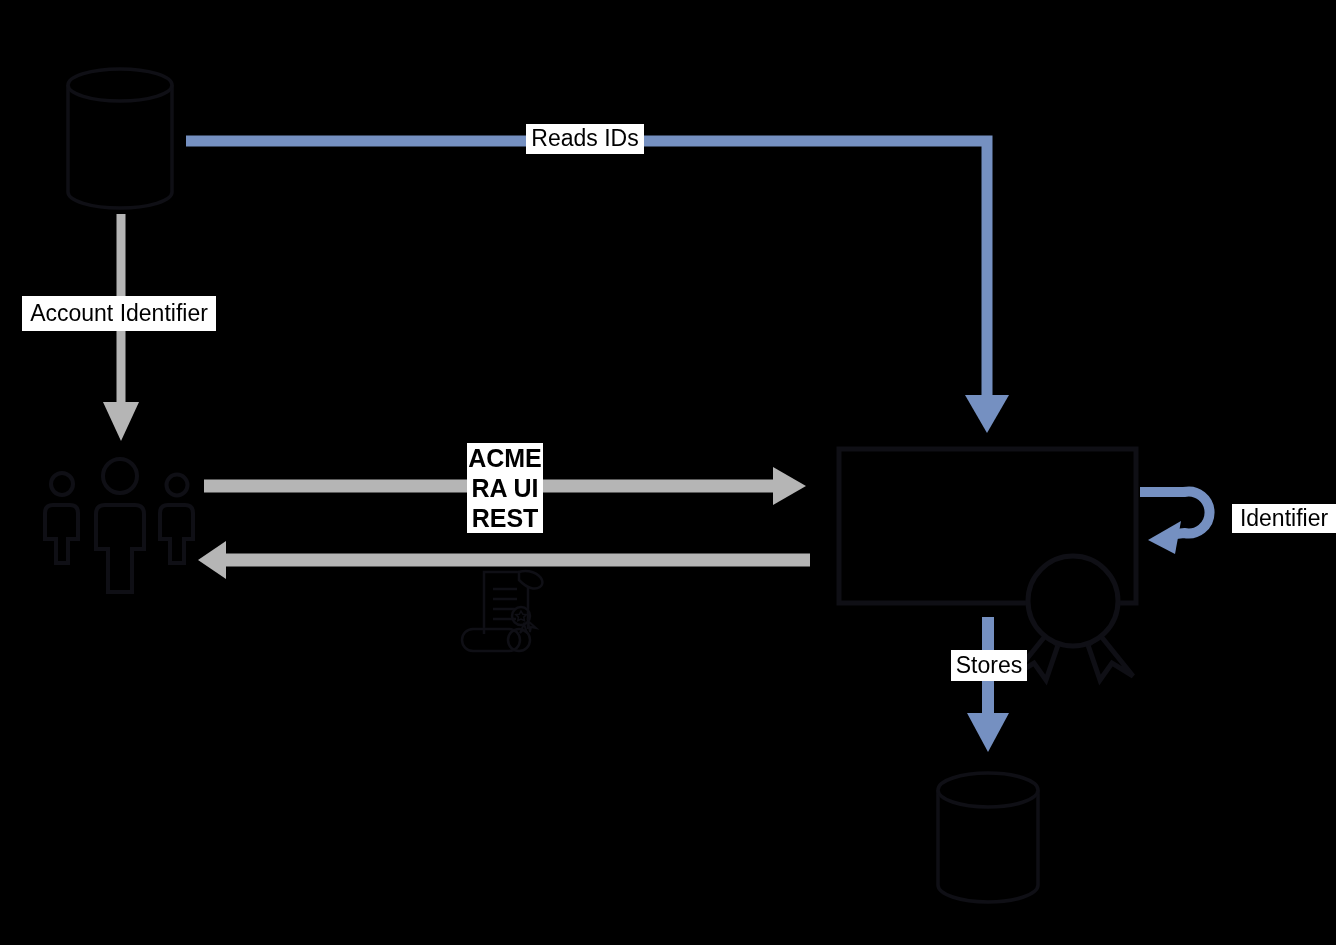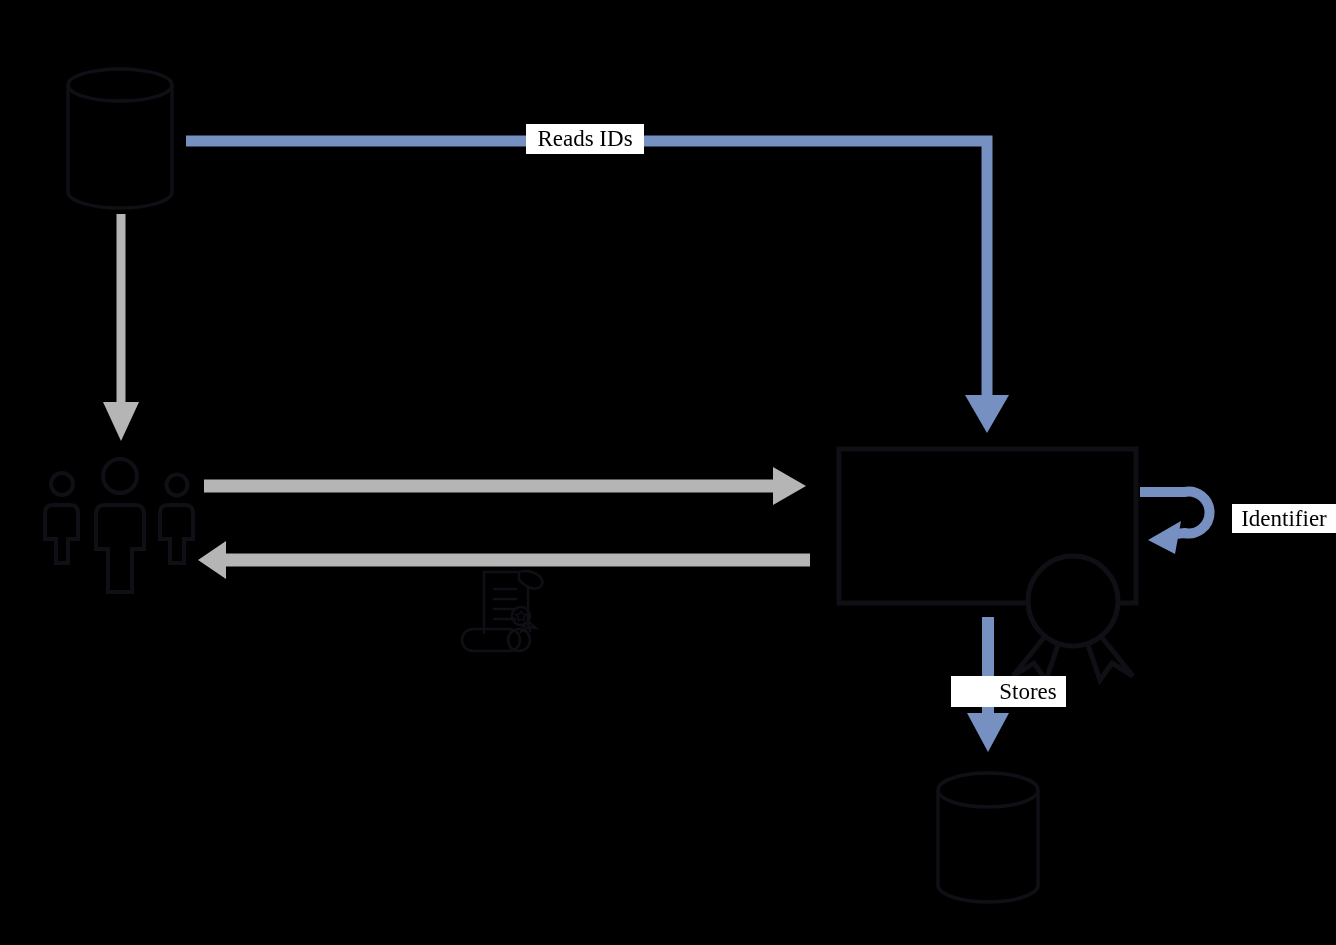--- a/index.html
+++ b/index.html
@@ -6,21 +6,21 @@
     margin: 0;
     padding: 0;
     background: #000;
   }
   .canvas {
     position: relative;
     width: 1336px;
     height: 945px;
     background: var(--background, #000000);
     overflow: hidden;
-    font-family: Liberation Serif, serif;
+    font-family: Liberation Sans, sans-serif;
     border-radius: 20px;
   }
   .canvas svg {
     position: absolute;
     left: 0;
     top: 0;
     z-index: 1;
   }
   .diagram-label {
     position: absolute;
@@ -115,23 +115,31 @@
     <g>
       <path class="shape" stroke-width="3.5" d="M938 790 v95 a50 17 0 0 0 100 0 V790"></path>
       <ellipse class="shape" stroke-width="3.5" cx="988" cy="790" rx="50" ry="17"></ellipse>
     </g>
   </svg>
 
   <div class="diagram-label" style="left:526px; top:124px; width:118px; height:30px;">
     <span>Reads IDs</span>
   </div>
 
+  <div class="diagram-label" style="left:22px; top:296px; width:194px; height:35px;">
+    <span>Account Identifier</span>
+  </div>
 
+  <div class="diagram-label multiline" style="left:467px; top:443px; width:76px; height:90px;">
+    <span>ACME</span>
+    <span>RA UI</span>
+    <span>REST</span>
+  </div>
 
   <div class="diagram-label" style="left:1232px; top:504px; width:104px; height:29px;">
     <span>Identifier</span>
   </div>
 
-  <div class="diagram-label" style="left:951px; top:676px; width:76px; height:31px;padding-left:39px;">
+  <div class="diagram-label" style="left:951px; top:650px; width:76px; height:31px;">
     <span>Stores</span>
   </div>
 
 </div>
 
 </body></html>

